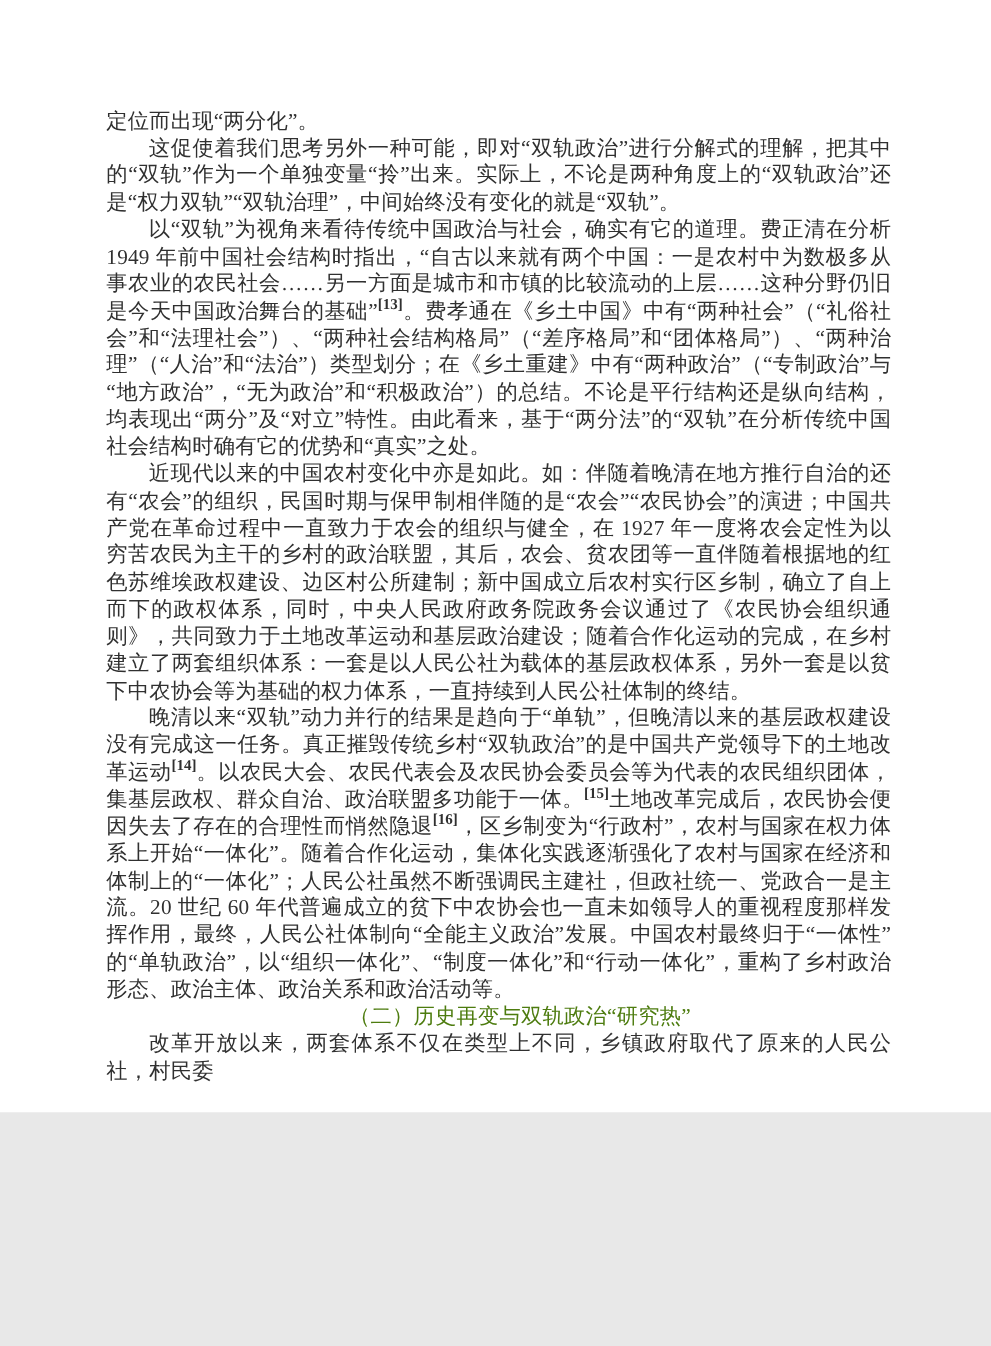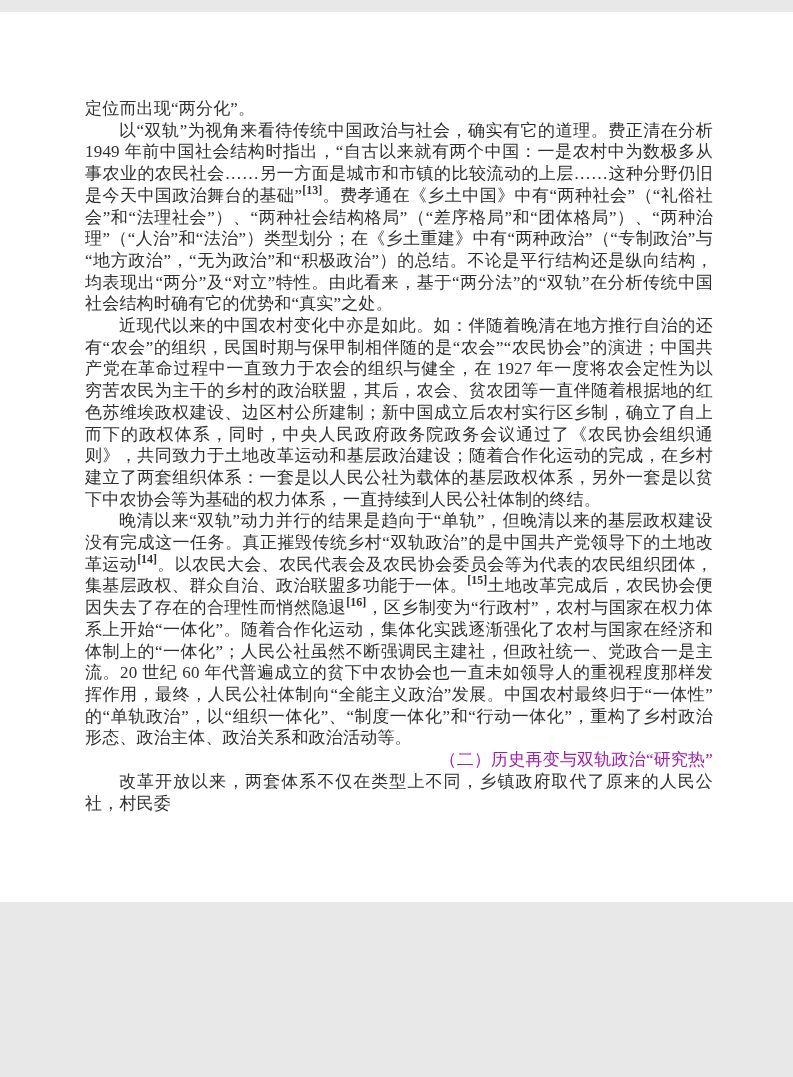--- a/index.html
+++ b/index.html
@@ -4,21 +4,21 @@
 <style>
   html, body {
     margin: 0;
     padding: 0;
     background: #e8e8e8;
   }
   .page {
     position: relative;
     width: 793px;
     height: 890px;
-    margin: 12px auto;
+    margin: 0 auto;
     background: #ffffff;
     overflow: hidden;
     font-family: "Liberation Serif", "DejaVu Serif", serif;
   }
   .content {
     position: absolute;
     left: 85px;
     top: 86px;
     width: 628px;
   }
@@ -29,22 +29,22 @@
     line-height: 21.7px;
     color: #303030;
     text-align: justify;
     letter-spacing: 0.2px;
     word-break: break-all;
   }
   .para.indent {
     text-indent: 2em;
   }
   .para.heading {
-    text-align: right;
-    color: #a21caf;
+    text-align: center;
+    color: #4d7c0f;
   }
   .para sup.fn {
     font-size: 12px;
     line-height: 0;
     vertical-align: super;
     letter-spacing: 0;
     font-weight: bold;
   }
   .page-number {
     position: absolute;
@@ -55,20 +55,21 @@
     letter-spacing: 2px;
   }
 </style>
 </head>
 <body>
 
 <div class="page">
   <div class="content">
     <div>
         <p class="para">定位而出现“两分化”。</p>
+        <p class="para indent">这促使着我们思考另外一种可能，即对“双轨政治”进行分解式的理解，把其中的“双轨”作为一个单独变量“拎”出来。实际上，不论是两种角度上的“双轨政治”还是“权力双轨”“双轨治理”，中间始终没有变化的就是“双轨”。</p>
         <p class="para indent">以“双轨”为视角来看待传统中国政治与社会，确实有它的道理。费正清在分析 1949 年前中国社会结构时指出，“自古以来就有两个中国：一是农村中为数极多从事农业的农民社会……另一方面是城市和市镇的比较流动的上层……这种分野仍旧是今天中国政治舞台的基础”<sup class="fn">[13]</sup>。费孝通在《乡土中国》中有“两种社会”（“礼俗社会”和“法理社会”）、“两种社会结构格局”（“差序格局”和“团体格局”）、“两种治理”（“人治”和“法治”）类型划分；在《乡土重建》中有“两种政治”（“专制政治”与“地方政治”，“无为政治”和“积极政治”）的总结。不论是平行结构还是纵向结构，均表现出“两分”及“对立”特性。由此看来，基于“两分法”的“双轨”在分析传统中国社会结构时确有它的优势和“真实”之处。</p>
         <p class="para indent">近现代以来的中国农村变化中亦是如此。如：伴随着晚清在地方推行自治的还有“农会”的组织，民国时期与保甲制相伴随的是“农会”“农民协会”的演进；中国共产党在革命过程中一直致力于农会的组织与健全，在 1927 年一度将农会定性为以穷苦农民为主干的乡村的政治联盟，其后，农会、贫农团等一直伴随着根据地的红色苏维埃政权建设、边区村公所建制；新中国成立后农村实行区乡制，确立了自上而下的政权体系，同时，中央人民政府政务院政务会议通过了《农民协会组织通则》，共同致力于土地改革运动和基层政治建设；随着合作化运动的完成，在乡村建立了两套组织体系：一套是以人民公社为载体的基层政权体系，另外一套是以贫下中农协会等为基础的权力体系，一直持续到人民公社体制的终结。</p>
         <p class="para indent">晚清以来“双轨”动力并行的结果是趋向于“单轨”，但晚清以来的基层政权建设没有完成这一任务。真正摧毁传统乡村“双轨政治”的是中国共产党领导下的土地改革运动<sup class="fn">[14]</sup>。以农民大会、农民代表会及农民协会委员会等为代表的农民组织团体，集基层政权、群众自治、政治联盟多功能于一体。<sup class="fn">[15]</sup>土地改革完成后，农民协会便因失去了存在的合理性而悄然隐退<sup class="fn">[16]</sup>，区乡制变为“行政村”，农村与国家在权力体系上开始“一体化”。随着合作化运动，集体化实践逐渐强化了农村与国家在经济和体制上的“一体化”；人民公社虽然不断强调民主建社，但政社统一、党政合一是主流。20 世纪 60 年代普遍成立的贫下中农协会也一直未如领导人的重视程度那样发挥作用，最终，人民公社体制向“全能主义政治”发展。中国农村最终归于“一体性”的“单轨政治”，以“组织一体化”、“制度一体化”和“行动一体化”，重构了乡村政治形态、政治主体、政治关系和政治活动等。</p>
         <p class="para indent heading">（二）历史再变与双轨政治“研究热”</p>
         <p class="para indent">改革开放以来，两套体系不仅在类型上不同，乡镇政府取代了原来的人民公社，村民委</p>
       </div>
   </div>
   <div class="page-number">· 104 ·</div>
 </div>
 

